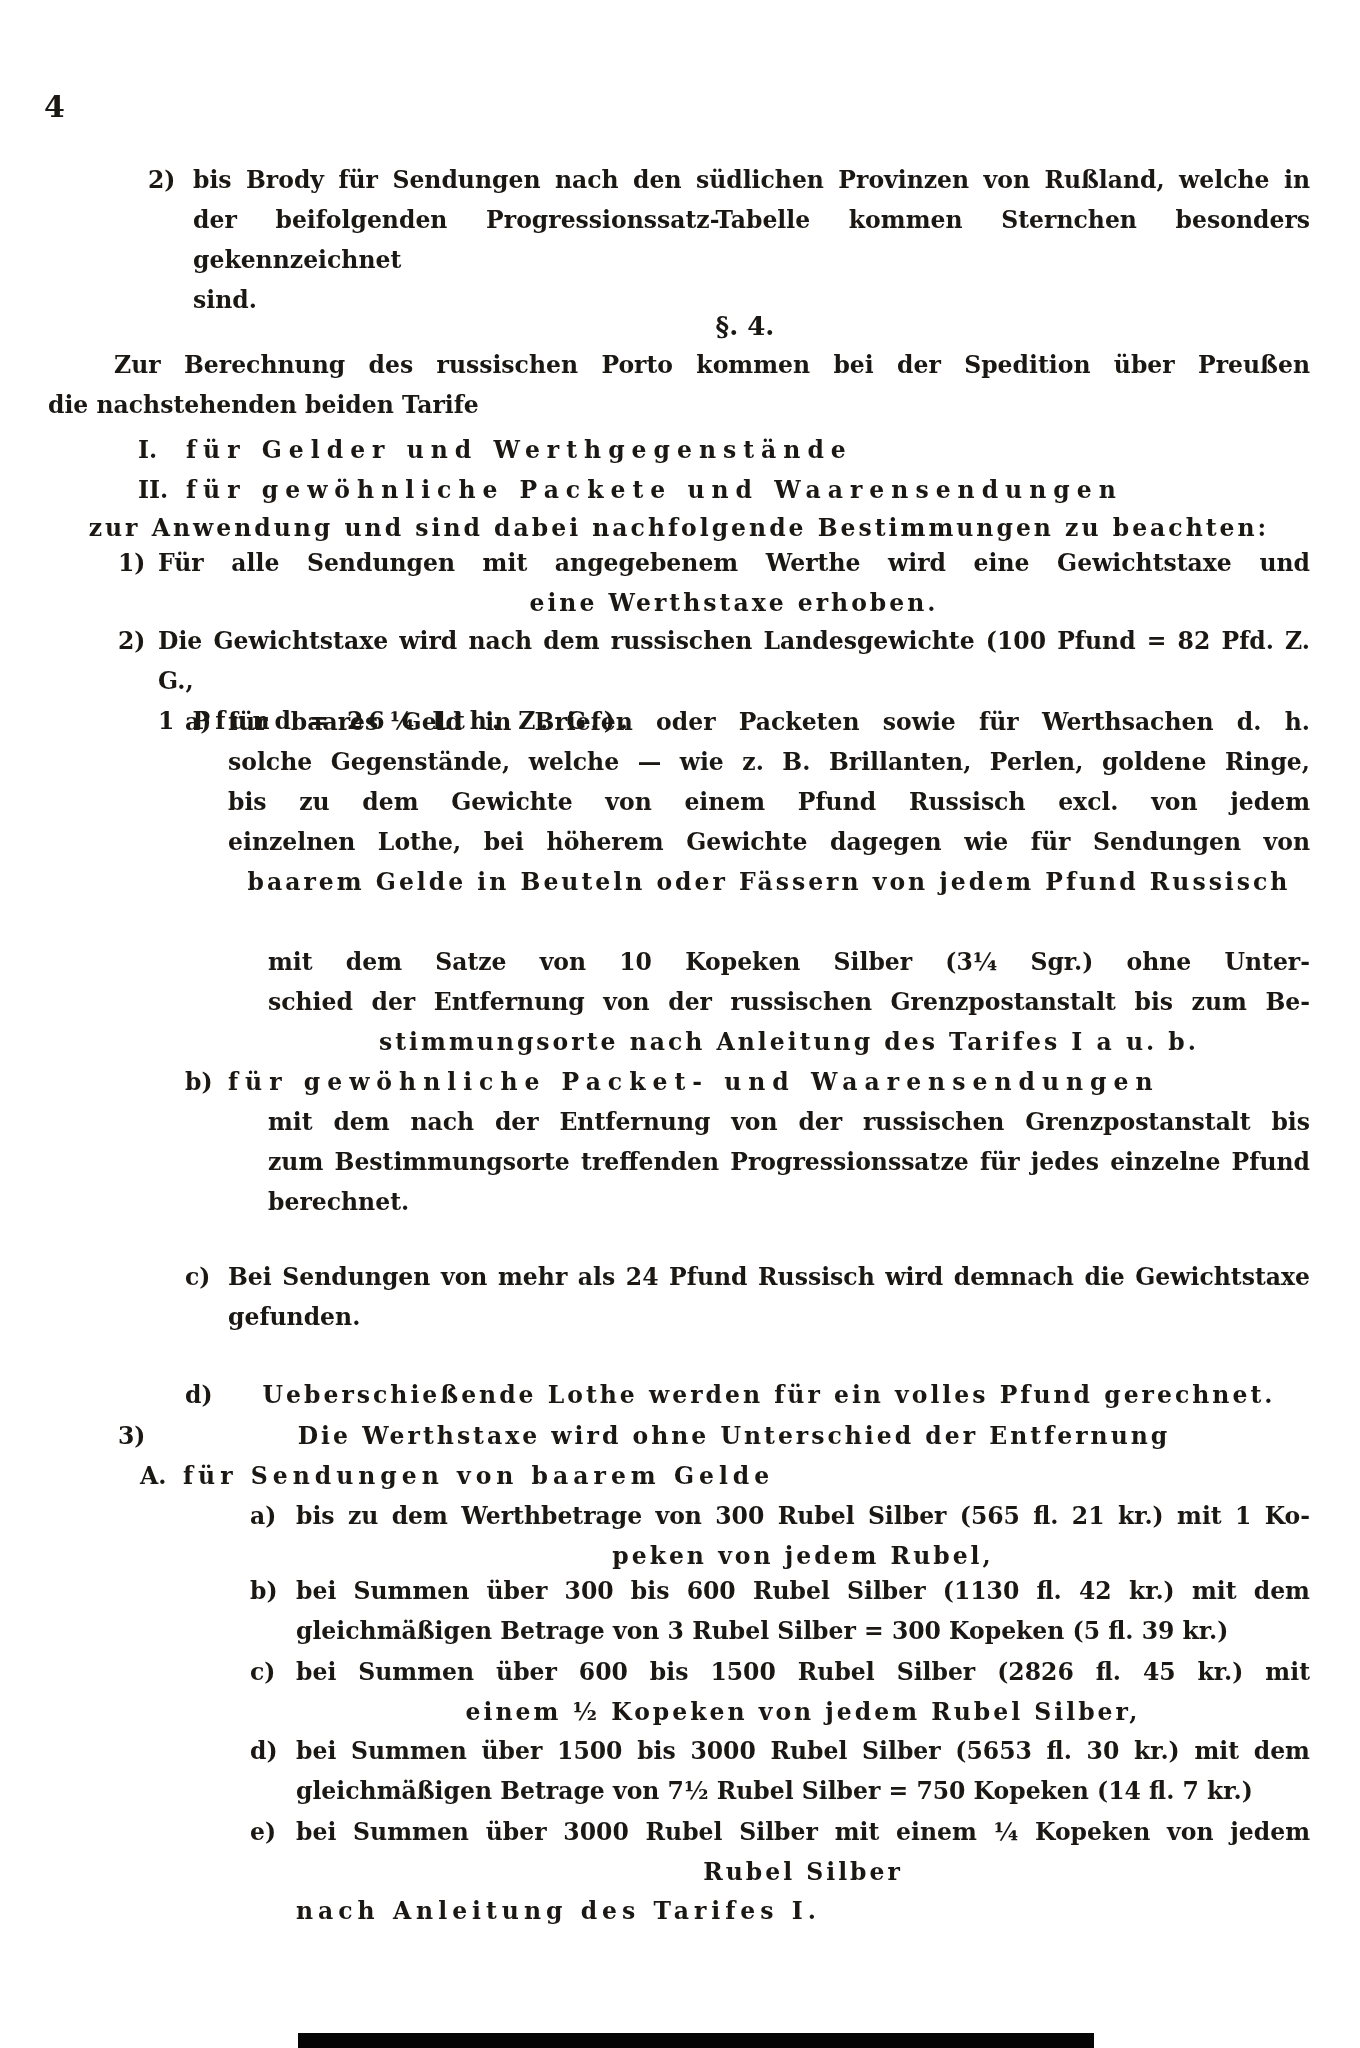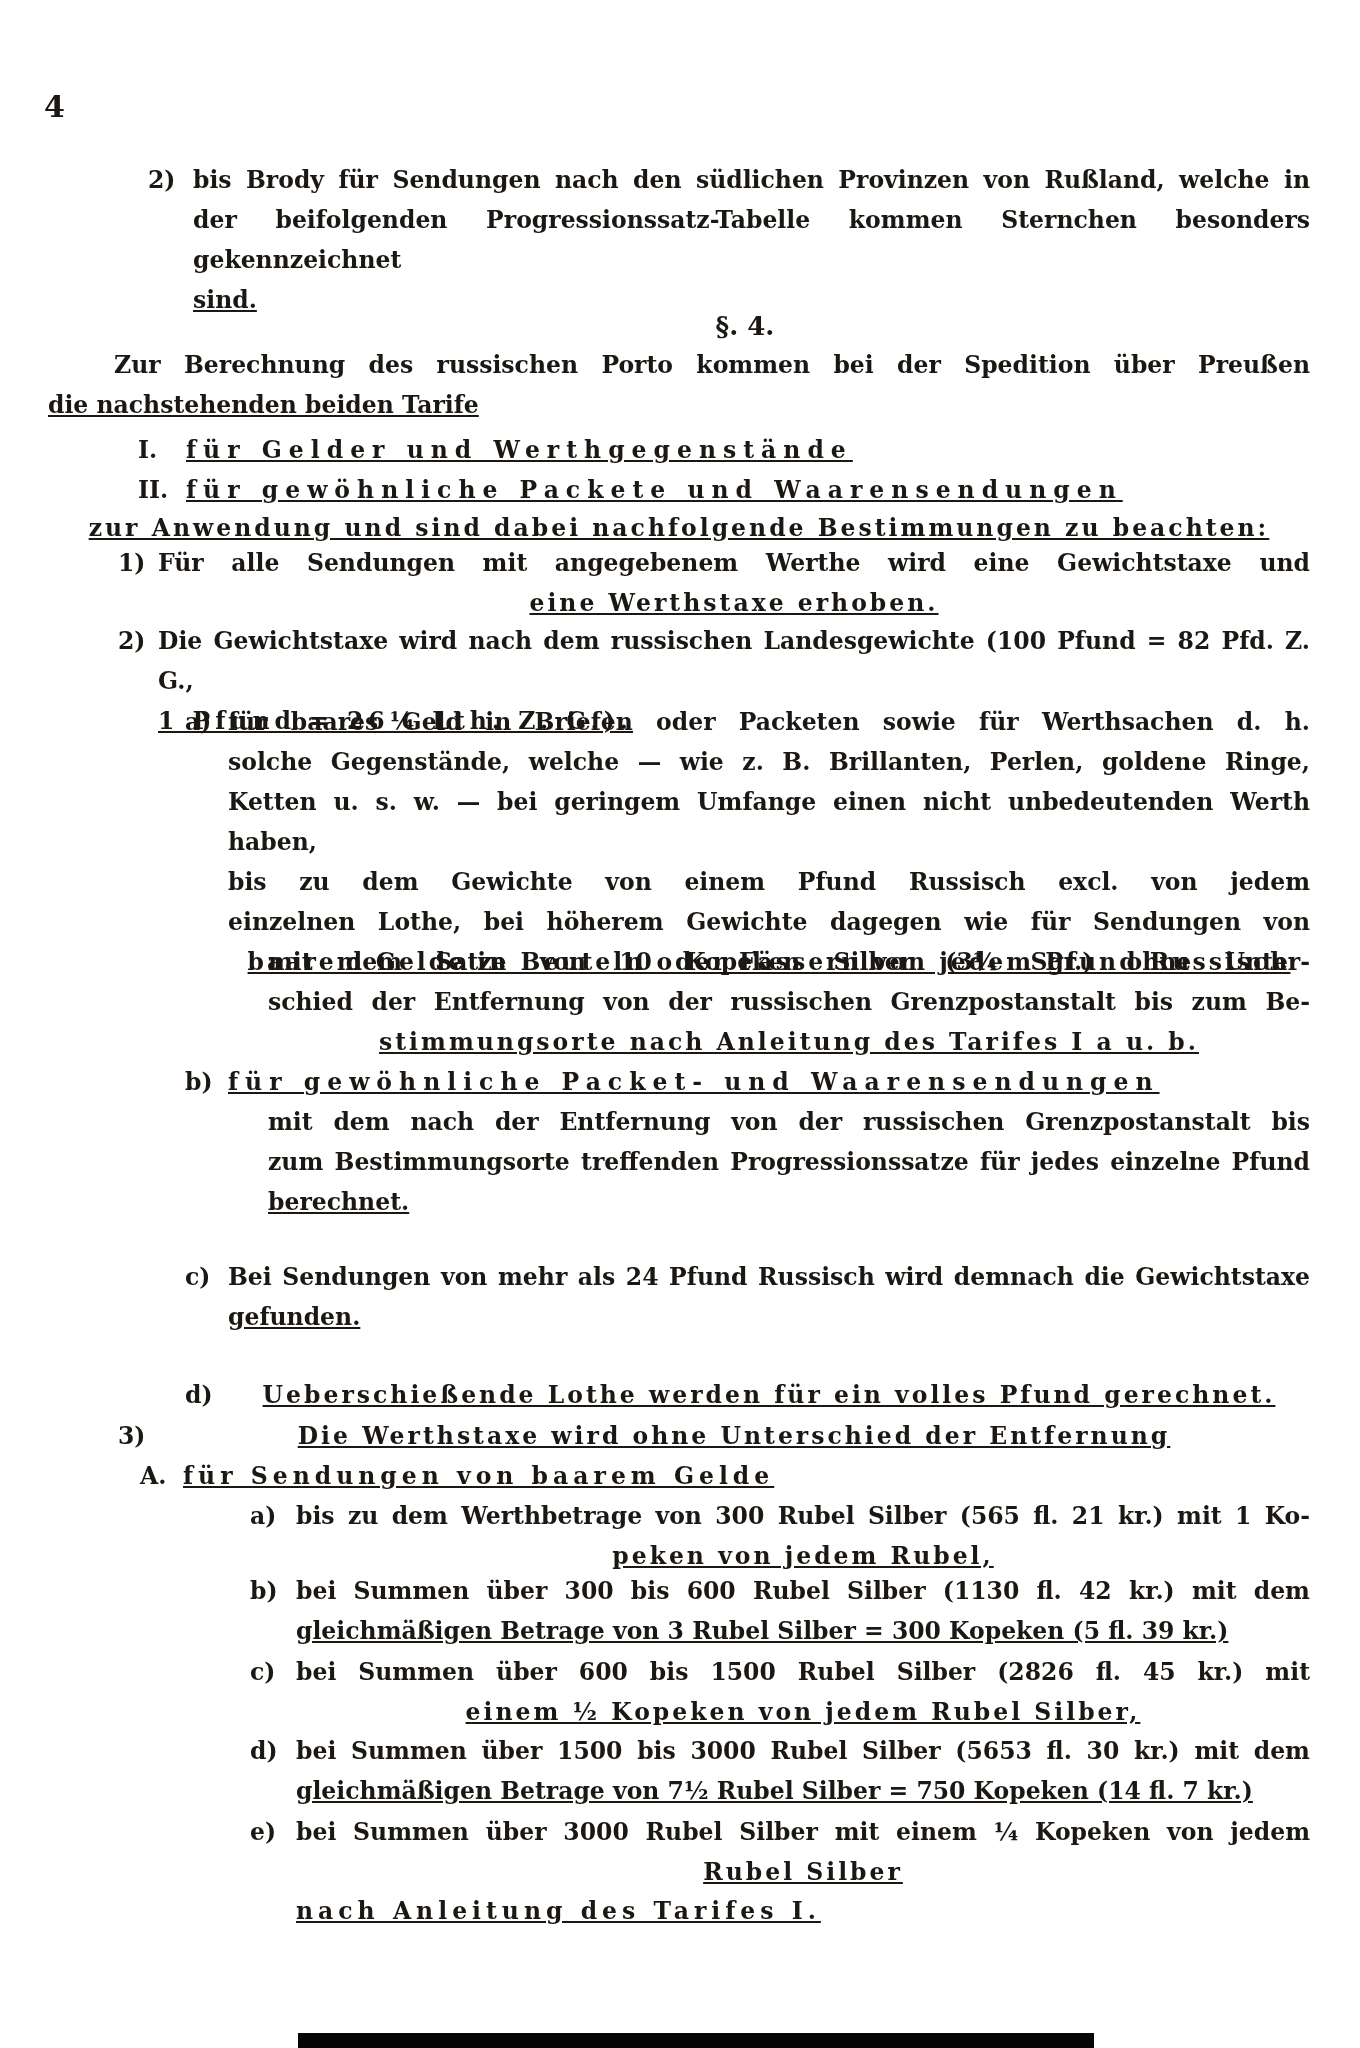--- a/index.html
+++ b/index.html
@@ -7,21 +7,21 @@
     position:relative; width:1360px; height:2048px; background:#ffffff;
     font-family:"DejaVu Serif", serif; font-weight:bold; color:#1b1713;
     overflow:hidden;
   }
   .pageno { position:absolute; left:44px; top:90px; font-size:30px; line-height:34px; }
   .heading { position:absolute; left:675px; width:140px; top:306px; text-align:center;
              font-size:26px; line-height:40px; }
   .blk { position:absolute; font-size:23.5px; line-height:40px; }
   .ln  { position:relative; min-height:40px; }
   .jl  { text-align:justify; text-align-last:justify; }
-  .ll  { text-align:left;text-decoration:underline; }
+  .ll  { text-align:left; }
   .fi  { padding-left:66px; }
   .sp3 { letter-spacing:3px;text-align:center; }
   .sp5 { letter-spacing:5px; }
   .sp7 { letter-spacing:7px; }
   .lbl { position:absolute; top:0; letter-spacing:0; }
   .lv-list2 { left:193px; width:1117px; } .lv-list2 .lbl { left:-45px; }
   .lv-roman { left:186px; width:1124px; } .lv-roman .lbl { left:-48px; }
   .lv-body  { left:48px;  width:1262px; }
   .lv-num   { left:158px; width:1152px; } .lv-num .lbl { left:-40px; }
   .lv-alpha { left:228px; width:1082px; } .lv-alpha .lbl { left:-43px; }
@@ -69,21 +69,20 @@
   </div>
 
   <div class="blk lv-num" style="top:621px">
     <div class="ln jl"><span class="lbl">2)</span><span>Die Gewichtstaxe wird nach dem russischen Landesgewichte (100 Pfund = 82 Pfd. Z. G.,</span></div>
     <div class="ln ll sp5">1 Pfund = 26¼ Lth. Z. G.).</div>
   </div>
 
   <div class="blk lv-alpha" style="top:702px">
     <div class="ln jl"><span class="lbl">a)</span><span>für baares Geld in Briefen oder Packeten sowie für Werthsachen d. h.</span></div>
     <div class="ln jl">solche Gegenstände, welche — wie z. B. Brillanten, Perlen, goldene Ringe,</div>
-    <div class="ln jl">Ketten u. s. w. — bei geringem Umfange einen nicht unbedeutenden Werth haben,</div>
     <div class="ln jl">bis zu dem Gewichte von einem Pfund Russisch excl. von jedem</div>
     <div class="ln jl">einzelnen Lothe, bei höherem Gewichte dagegen wie für Sendungen von</div>
     <div class="ln ll sp3">baarem Gelde in Beuteln oder Fässern von jedem Pfund Russisch</div>
   </div>
 
   <div class="blk lv-sub" style="top:942px">
     <div class="ln jl">mit dem Satze von 10 Kopeken Silber (3¼ Sgr.) ohne Unter-</div>
     <div class="ln jl">schied der Entfernung von der russischen Grenzpostanstalt bis zum Be-</div>
     <div class="ln ll sp3">stimmungsorte nach Anleitung des Tarifes I a u. b.</div>
   </div>

